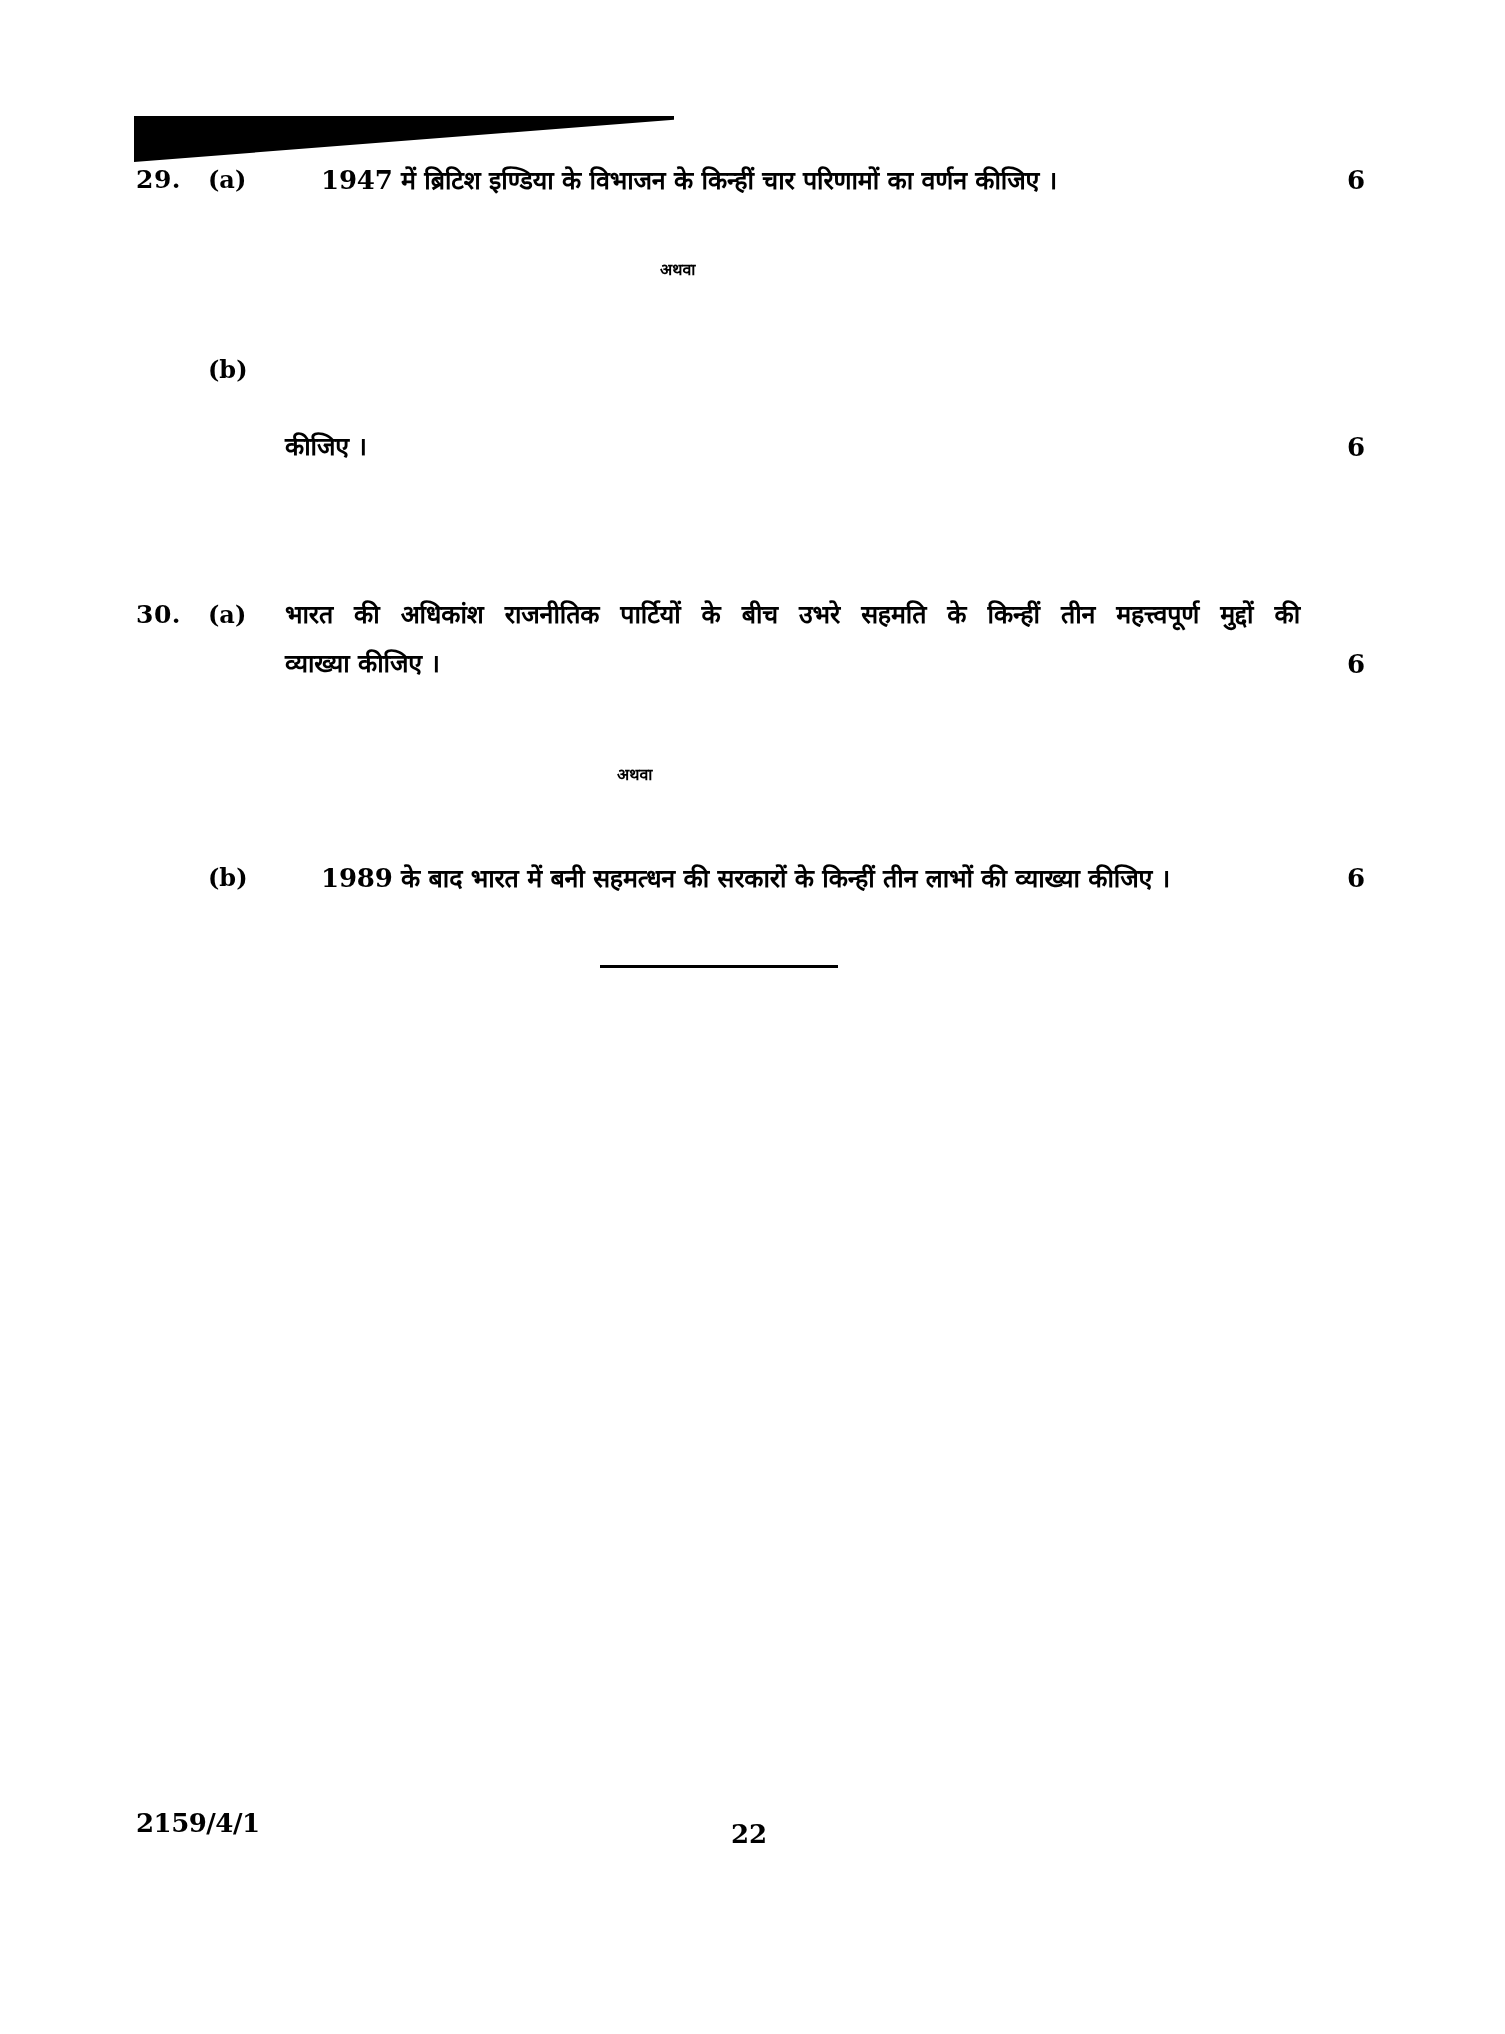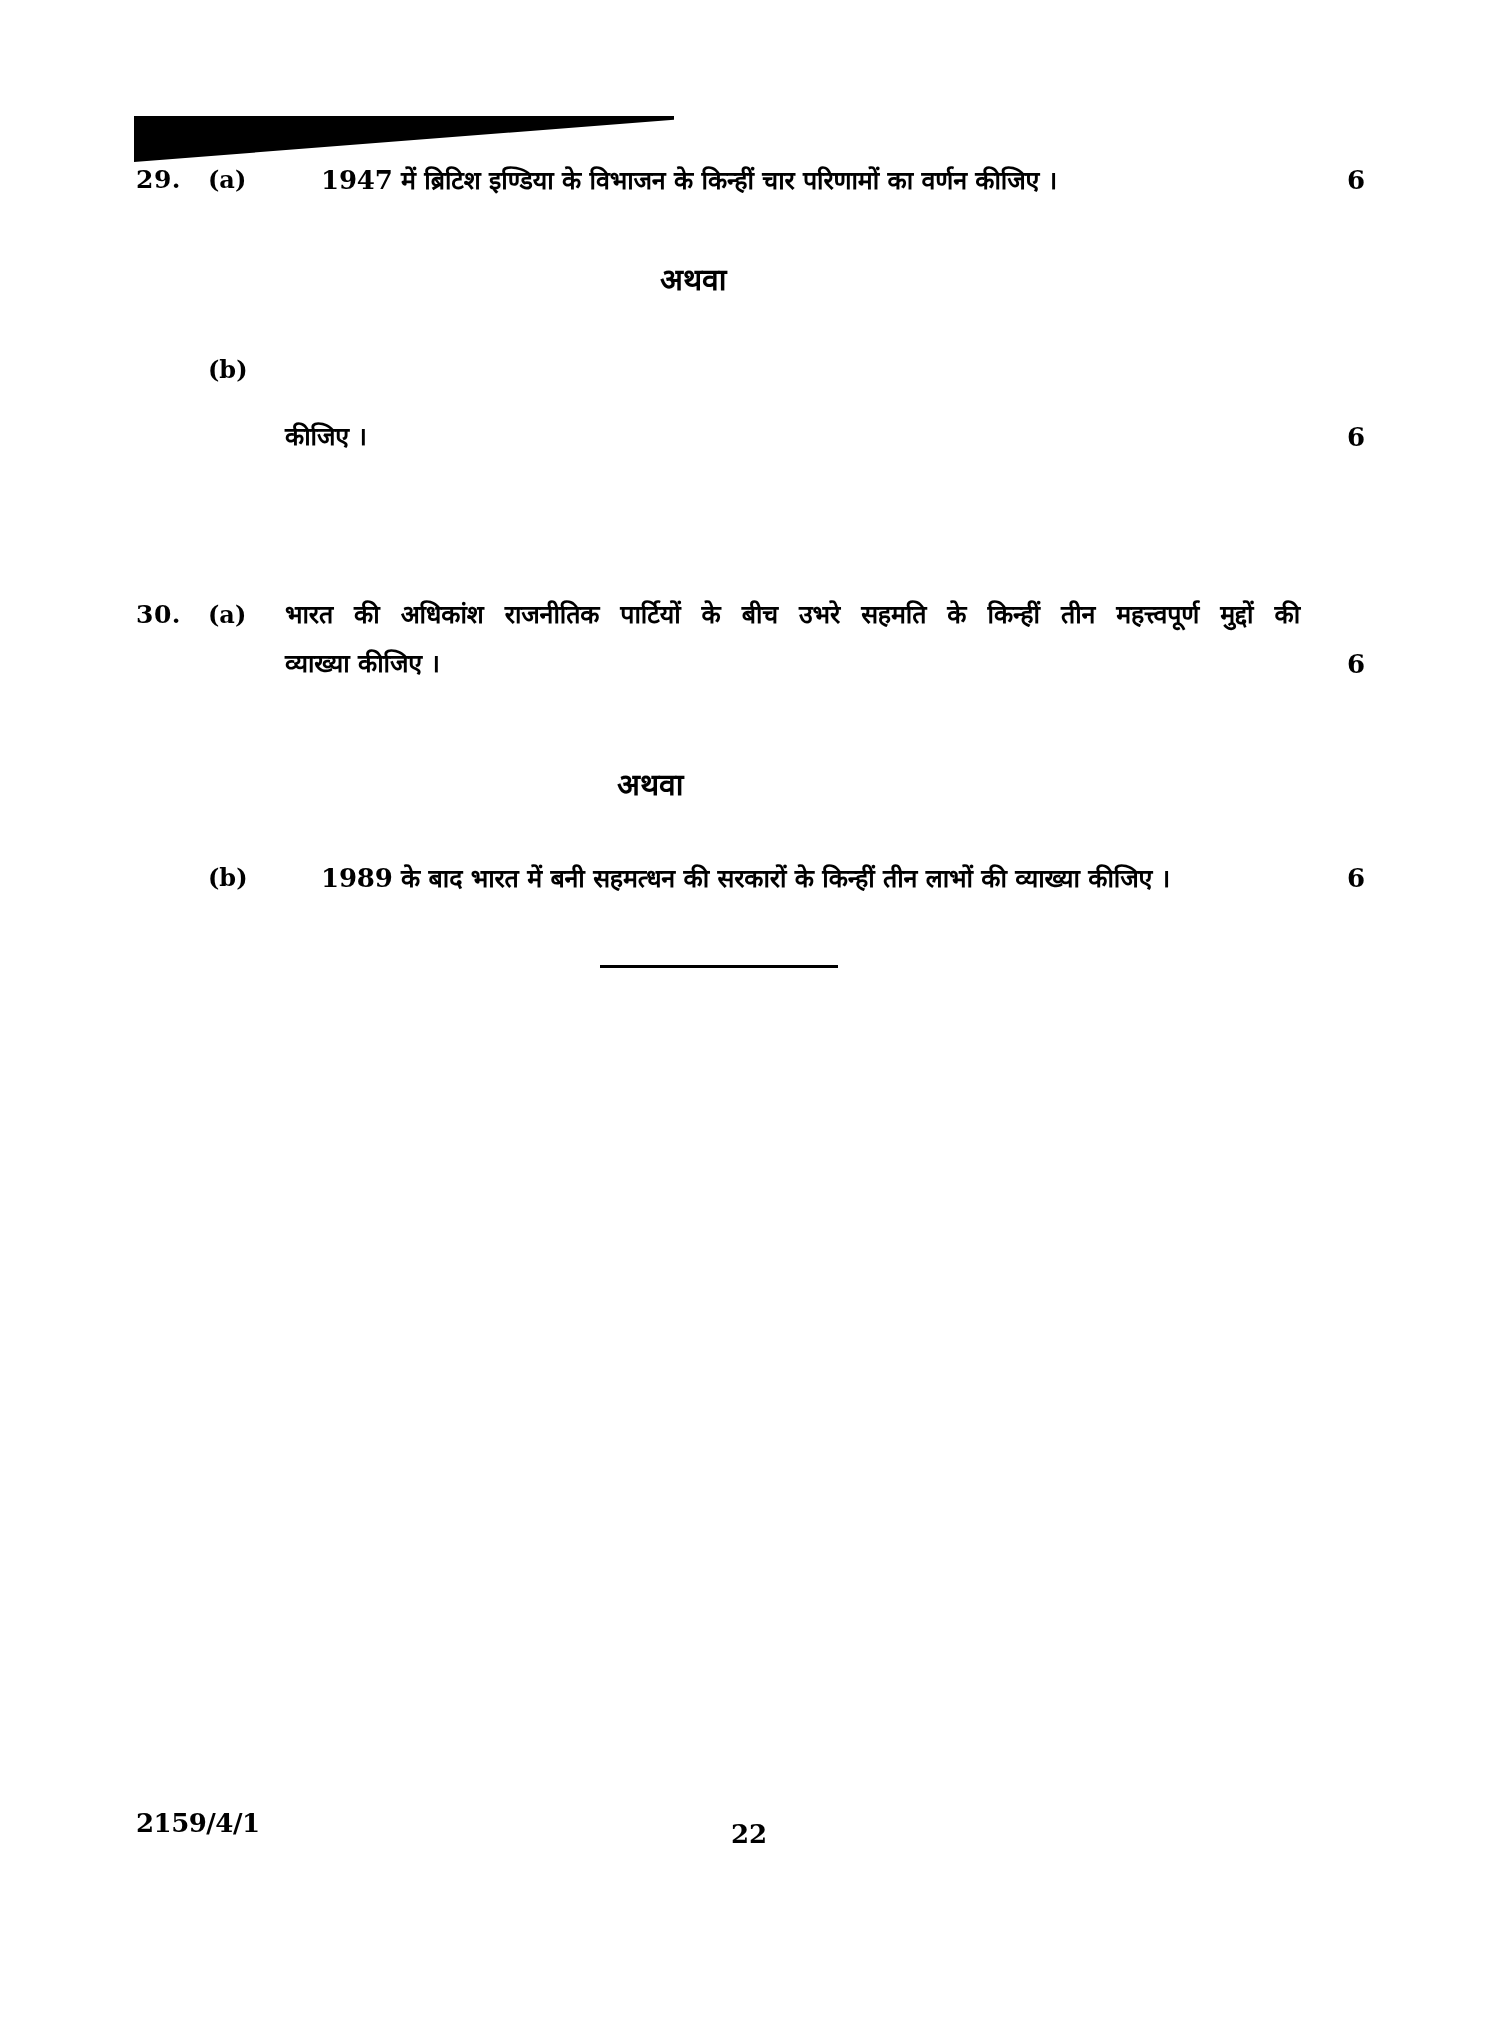--- a/index.html
+++ b/index.html
@@ -69,21 +69,21 @@
       position: absolute;
       left: 1347px;
       font-family: "DejaVu Serif", "Liberation Serif", serif;
       font-weight: bold;
       font-size: 26px;
     }
     .or {
       position: absolute;
       font-family: Liberation Serif, serif;
       font-weight: bold;
-      font-size: 30px;
+      font-size: 16px;
     }
     .separator {
       position: absolute;
       left: 600px;
       top: 965px;
       width: 238px;
       height: 3px;
       background: #000000;
     }
     .footer-code {
@@ -119,21 +119,21 @@
   </span>
   <span class="marks">6</span>
 </div>
 
 <div class="or" style="left:660px; top:258px;">अथवा</div>
 
 <div class="row" style="top:350px;">
   <span class="sub">(b)</span>
 </div>
 
-<div class="row" style="top:417px;">
+<div class="row" style="top:427px;">
   <span class="qtext">कीजिए ।</span>
   <span class="marks">6</span>
 </div>
 
 <div class="row" style="top:595px;">
   <span class="qnum">30.</span>
   <span class="sub">(a)</span>
   <span class="qtext justify">भारत की अधिकांश राजनीतिक पार्टियों के बीच उभरे सहमति के किन्हीं तीन महत्त्वपूर्ण मुद्दों की</span>
 </div>
 

